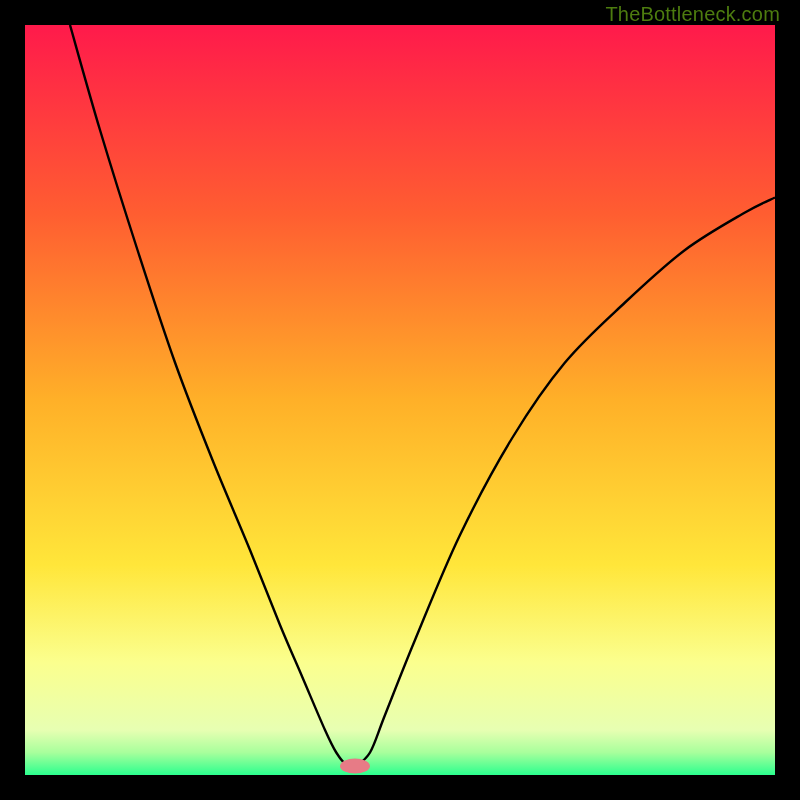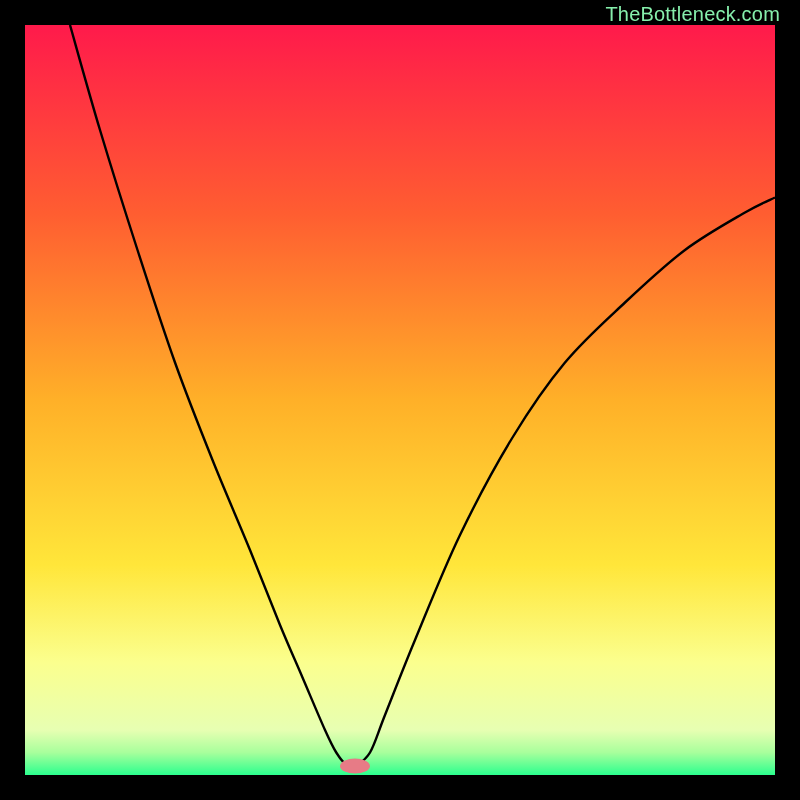--- a/index.html
+++ b/index.html
@@ -21,21 +21,21 @@
     left: 25px;
     top: 25px;
     width: 750px;
     height: 750px;
     overflow: hidden;
   }
   .watermark {
     position: absolute;
     top: 3px;
     right: 20px;
-    color: #86efac;
+    color: #4d7c0f;
     font-size: 20px;
     font-weight: 400;
     letter-spacing: 0.2px;
   }
 </style>
 </head>
 <body>
 
 <div class="frame">
   <div class="watermark">TheBottleneck.com</div>

